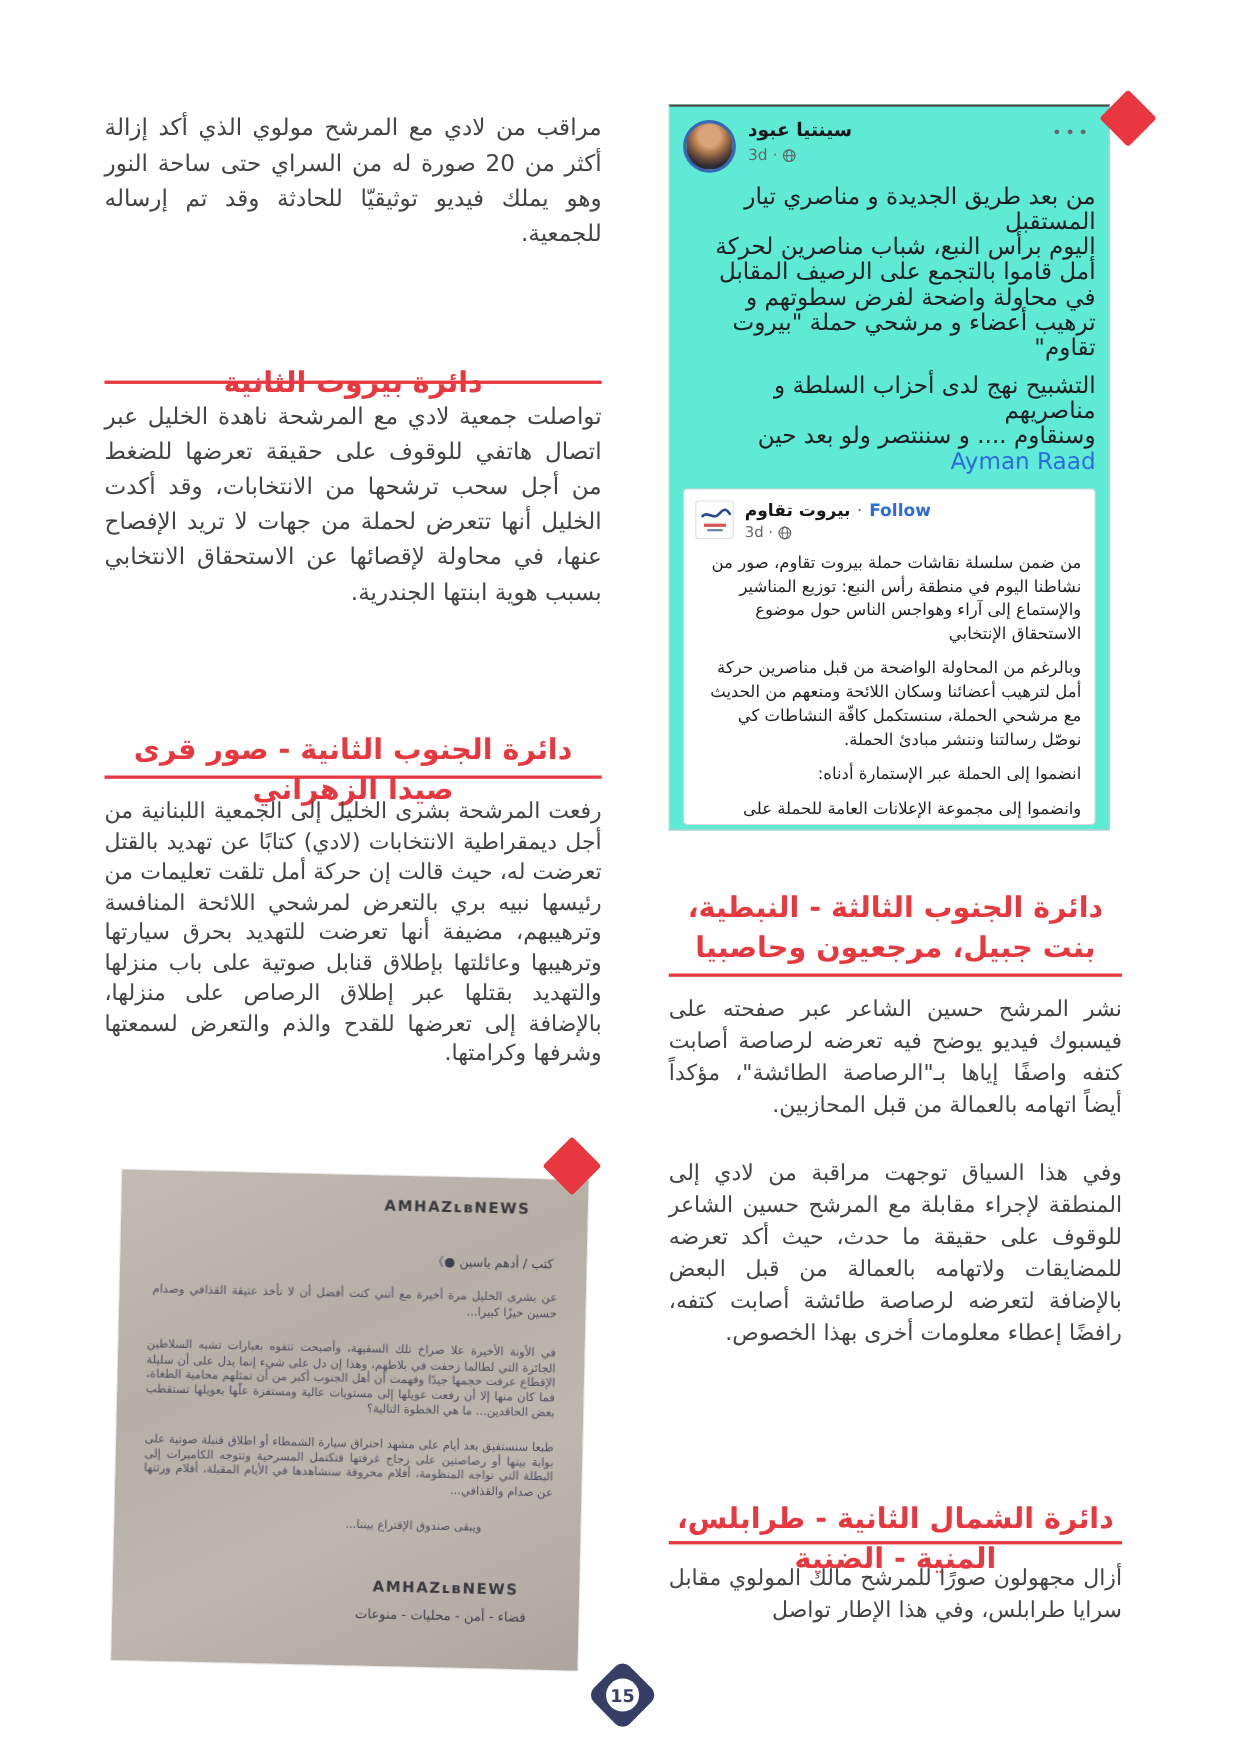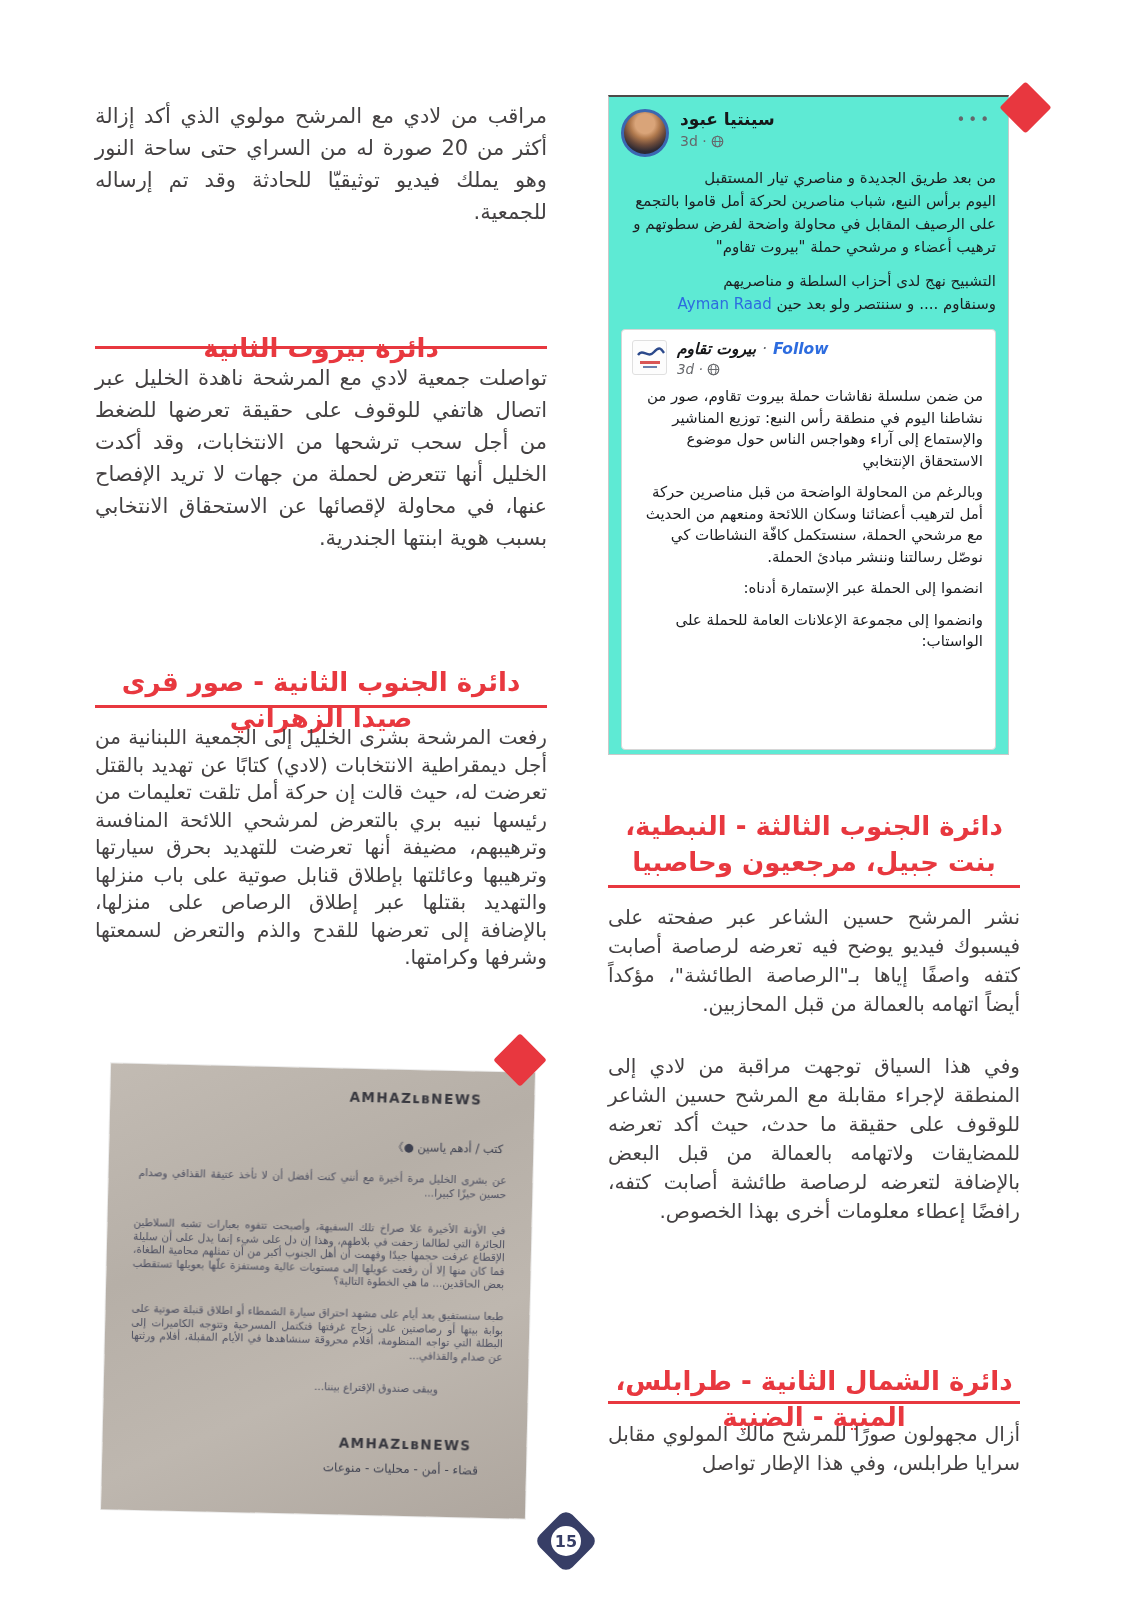--- a/index.html
+++ b/index.html
@@ -42,36 +42,36 @@
     width:48px; height:48px; border-radius:50%; flex:0 0 48px;
     border:3px solid #3b67b2;
     background:
       radial-gradient(circle at 50% 28%, #d9a479 0 26%, #b17a4e 40%, #6b4a3a 58%, #2e2a33 75%, #23222b 100%);
   }
   .fb-name-block { margin-left:11px; }
   .fb-name { font-size:17px; font-weight:bold; color:#161719; direction:rtl; }
   .fb-meta { font-size:14px; color:#65676b; margin-top:4px; display:flex; align-items:center; gap:4px; }
   .fb-dots { margin-left:auto; color:#65676b; font-size:15px; letter-spacing:3px; cursor:pointer; padding:2px 4px; }
   .fb-body { margin-top:10px; direction:rtl; text-align:right;
-    color:#1c1e21; font-size:15px; line-height:23px; }
+    color:#1c1e21; font-size:21px; line-height:23px; }
   .fb-para { white-space:pre-line; margin-bottom:11px; }
   .mention { color:#2d6cdf; direction:ltr; unicode-bidi:embed; }
 
   .fb-shared {
     flex:1; overflow:hidden; margin-top:2px;
     border:1px solid #d6d6d6; border-radius:4px;
     background:#fff; padding:10px 12px 0 10px;
   }
   .sh-header { display:flex; align-items:flex-start; }
   .sh-logo {
     width:35px; height:35px; flex:0 0 35px; border:1px solid #e0e0e0;
     background:#fdfdfd; border-radius:3px; position:relative; overflow:hidden;
   }
   .sh-logo svg { display:block; }
-  .sh-name-row { margin-left:10px;font-style:italic; }
+  .sh-name-row { margin-left:10px; }
   .sh-name-line { display:flex; align-items:baseline; gap:6px; font-size:15.5px; }
   .sh-name { font-weight:bold; color:#161719; direction:rtl; }
   .sh-dot { color:#65676b; }
   .sh-follow { color:#2d6cdf; font-weight:bold; cursor:pointer; }
   .sh-meta { font-size:13.5px; color:#65676b; margin-top:3px; display:flex; align-items:center; gap:4px; }
   .sh-body { margin-top:9px; direction:rtl; text-align:right;
     color:#1c1e21; font-size:15px; line-height:21.5px; }
   .sh-para { margin-bottom:10px; }
   .fb-link { color:#2d6cdf; direction:ltr; unicode-bidi:embed; display:block;
     text-align:right; word-break:break-all; cursor:pointer; }

